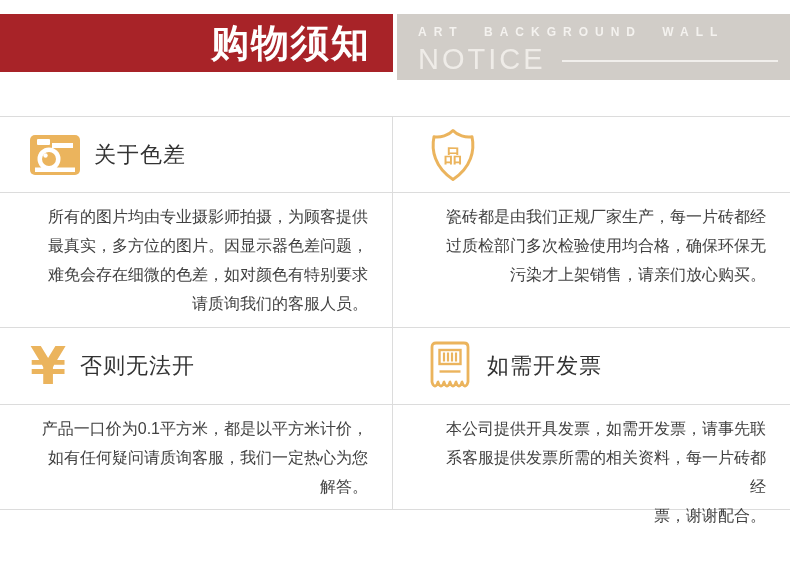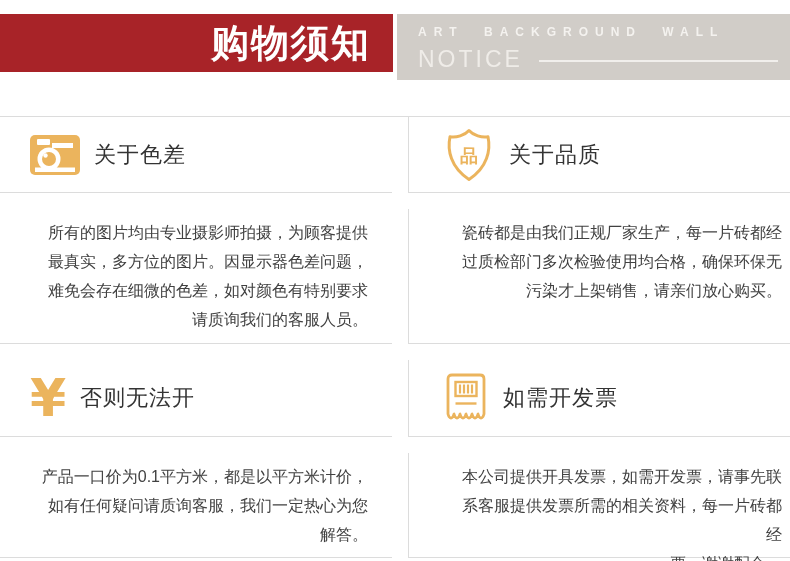--- a/index.html
+++ b/index.html
@@ -20,31 +20,30 @@
   .banner-gray {
     position:absolute; left:397px; top:0; right:0; height:66px;
     background:#D1CDC8; padding:11px 0 4px 21px;
   }
   .art-text {
     color:#F4F2EF; font-size:12px; font-weight:bold;
     letter-spacing:7px; word-spacing:10px; line-height:14px;
   }
   .notice-row { display:flex; align-items:center; margin-top:3px; }
   .notice-text {
-    color:#EFECE8; font-size:23px; letter-spacing:3px; line-height:34px; font-weight:normal;
+    color:#EFECE8; font-size:29px; letter-spacing:3px; line-height:34px; font-weight:normal;
   }
   .notice-line { flex:1; height:2px; background:#F1EFEC; margin:4px 12px 0 16px; }
 
   
   .content {
     position:absolute; top:116px; left:0; width:790px;
     display:grid; grid-template-columns:392px 398px;
     grid-template-rows:76px 135px 77px 105px;
     border-top:1px solid #DCDCDC;
-    gap:16px;
   }
   .cell { border-bottom:1px solid #DCDCDC; }
   .col-right { border-left:1px solid #DCDCDC; }
 
   .title-cell { display:flex; align-items:center; padding-left:30px; }
   .col-right.title-cell { padding-left:34px; }
   .section-title { font-size:22px; color:#333333; letter-spacing:1px; margin-left:14px; }
 
   .body-cell {
     padding:9px 24px 0 31px;
@@ -105,21 +104,20 @@
       <span class="section-title">关于色差</span>
     </div>
 
     <div class="cell title-cell col-right">
       <span class="icon shield">
         <svg width="52" height="56" viewBox="0 0 52 56" xmlns="http://www.w3.org/2000/svg">
           <path d="M26,3.5 C30.5,8.5 38.5,10.8 45,9.8 C47.8,23 44.5,40.5 26,52.5 C7.5,40.5 4.2,23 7,9.8 C13.5,10.8 21.5,8.5 26,3.5 Z" fill="none" stroke="#EBB45D" stroke-width="3" stroke-linejoin="round"></path>
         </svg>
         <span class="glyph">品</span>
       </span>
-      <span class="section-title">关于品质</span>
     </div>
 
     <div class="cell body-cell col-left">所有的图片均由专业摄影师拍摄，为顾客提供
 最真实，多方位的图片。因显示器色差问题，
 难免会存在细微的色差，如对颜色有特别要求
 请质询我们的客服人员。</div>
     <div class="cell body-cell col-right">瓷砖都是由我们正规厂家生产，每一片砖都经
 过质检部门多次检验使用均合格，确保环保无
 污染才上架销售，请亲们放心购买。</div>
 

